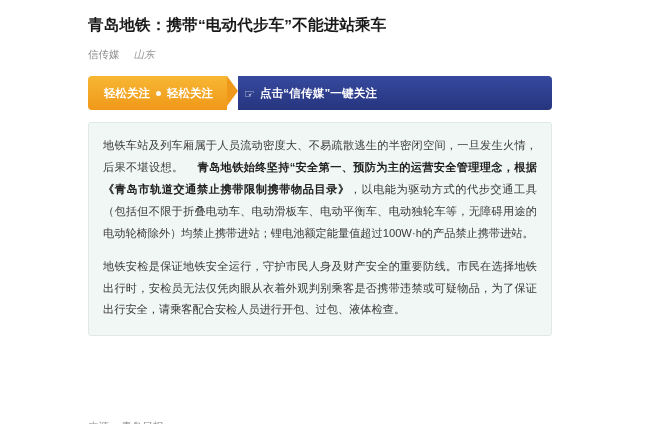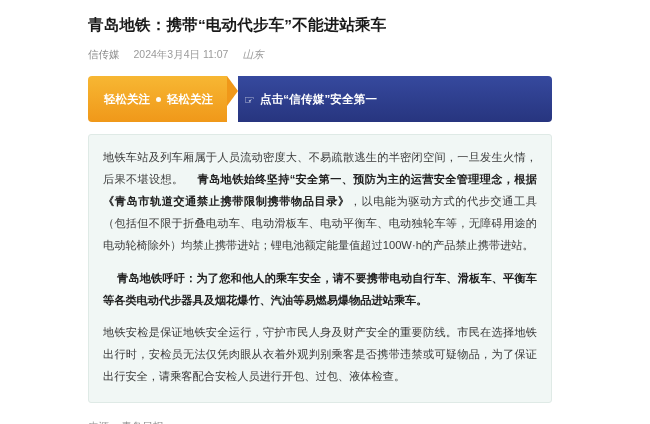--- a/index.html
+++ b/index.html
@@ -50,21 +50,21 @@
     color: #9a9a9a;
   }
   .meta .loc {
     color: #9a9a9a;
     font-style: italic;
   }
 
   
   .promo {
     margin-top: 14px;
-    height: 46px;
+    height: 34px;
     display: flex;
     align-items: stretch;
     width: 464px;
   }
   .promo-left {
     background: #f5a623;
     background: linear-gradient(180deg,#f7b733 0%, #f09819 100%);
     color: #ffffff;
     font-size: 11.5px;
     font-weight: bold;
@@ -170,45 +170,41 @@
 
   <div class="rail-left"></div>
   <div class="rail-right"></div>
 
   <div class="article">
 
     <h1 class="headline">青岛地铁：携带“电动代步车”不能进站乘车</h1>
 
     <div class="meta">
       <span class="source">信传媒</span>
-      <span class="date">2024年3月4日 11:07</span>
       <span class="loc">山东</span>
     </div>
 
     <div class="promo">
       <div class="promo-left">
         <span>轻松关注</span>
         <span class="dot"></span>
         <span>轻松关注</span>
       </div>
       <div class="promo-arrow"></div>
       <div class="promo-right">
         <span class="cursor">☞</span>
-        <span>点击“信传媒”安全第一</span>
+        <span>点击“信传媒”一键关注</span>
       </div>
     </div>
 
     <div class="bodybox">
       <p class="para">
         <span>地铁车站及列车厢属于人员流动密度大、不易疏散逃生的半密闭空间，一旦发生火情，后果不堪设想。</span><span class="b">青岛地铁始终坚持“安全第一、预防为主的运营安全管理理念，根据《青岛市轨道交通禁止携带限制携带物品目录》</span><span>，以电能为驱动方式的代步交通工具（包括但不限于折叠电动车、电动滑板车、电动平衡车、电动独轮车等，无障碍用途的电动轮椅除外）均禁止携带进站；锂电池额定能量值超过100W·h的产品禁止携带进站。</span>
       </p>
       <p class="para">
-        <span class="b">青岛地铁呼吁：为了您和他人的乘车安全，请不要携带电动自行车、滑板车、平衡车等各类电动代步器具及烟花爆竹、汽油等易燃易爆物品进站乘车。</span>
-      </p>
-      <p class="para">
         <span>地铁安检是保证地铁安全运行，守护市民人身及财产安全的重要防线。市民在选择地铁出行时，安检员无法仅凭肉眼从衣着外观判别乘客是否携带违禁或可疑物品，为了保证出行安全，请乘客配合安检人员进行开包、过包、液体检查。</span>
       </p>
     </div>
 
   </div>
 
   <div class="footer-src">
     <span class="lbl">来源：</span><span class="val">青岛日报</span>
   </div>
 

